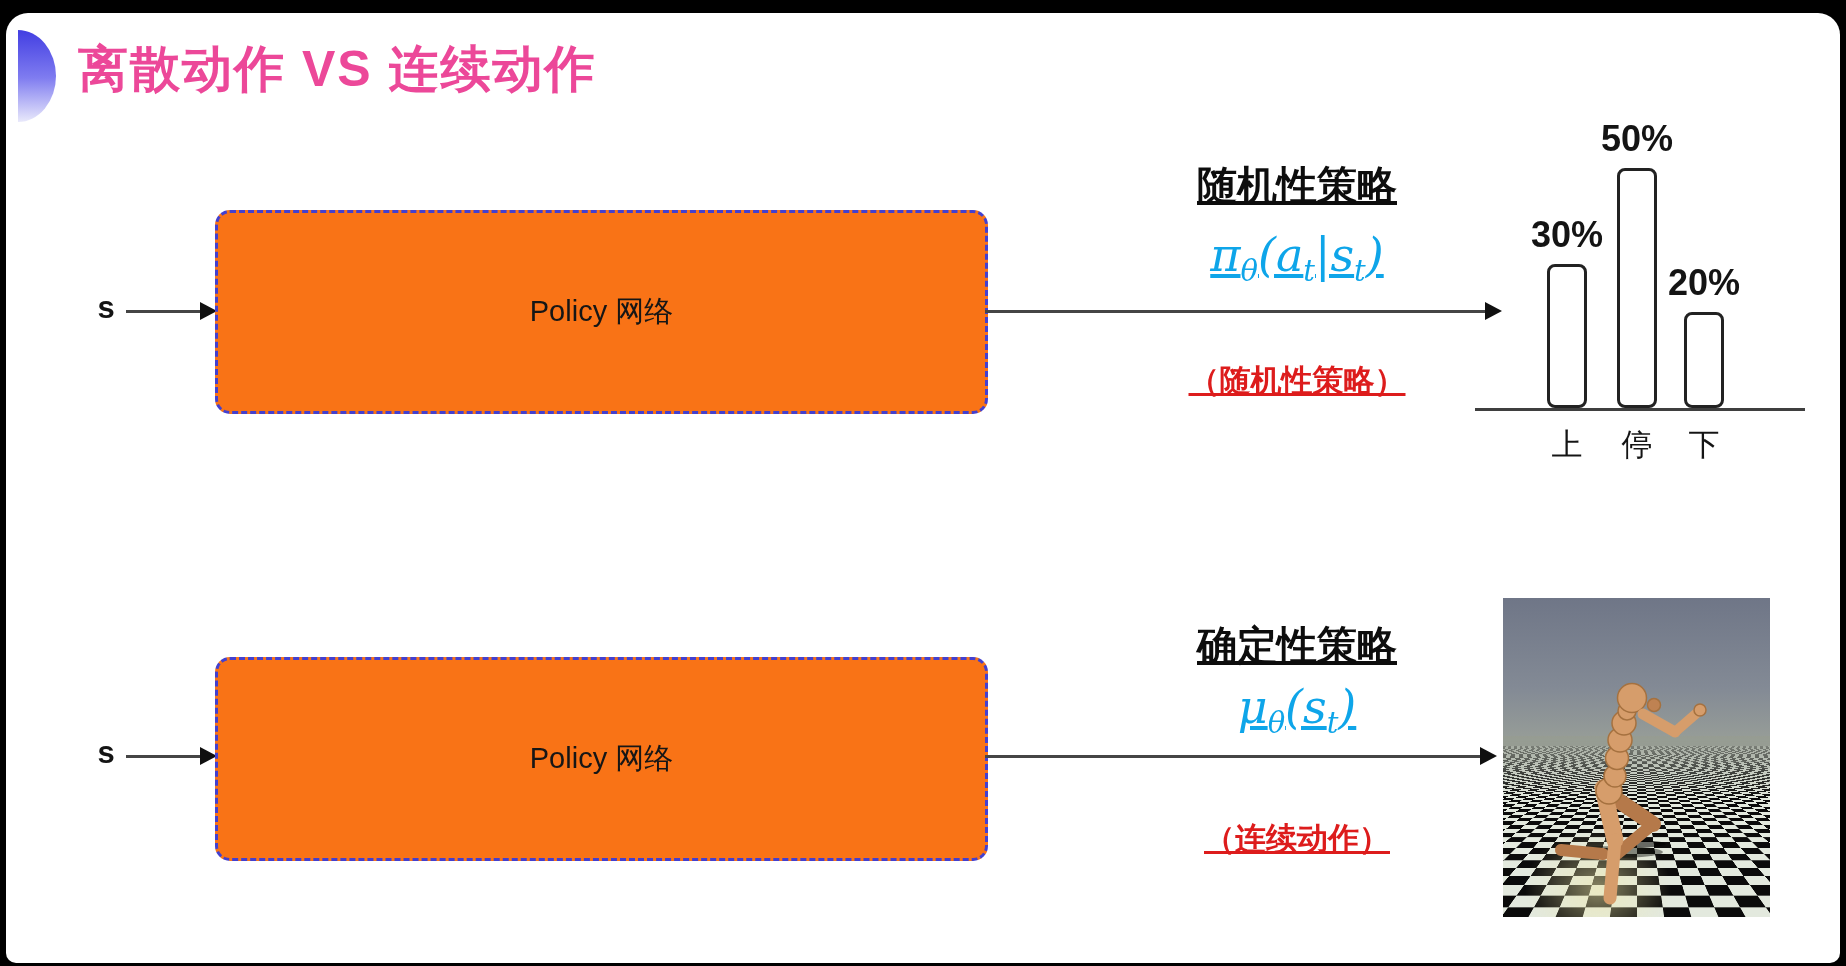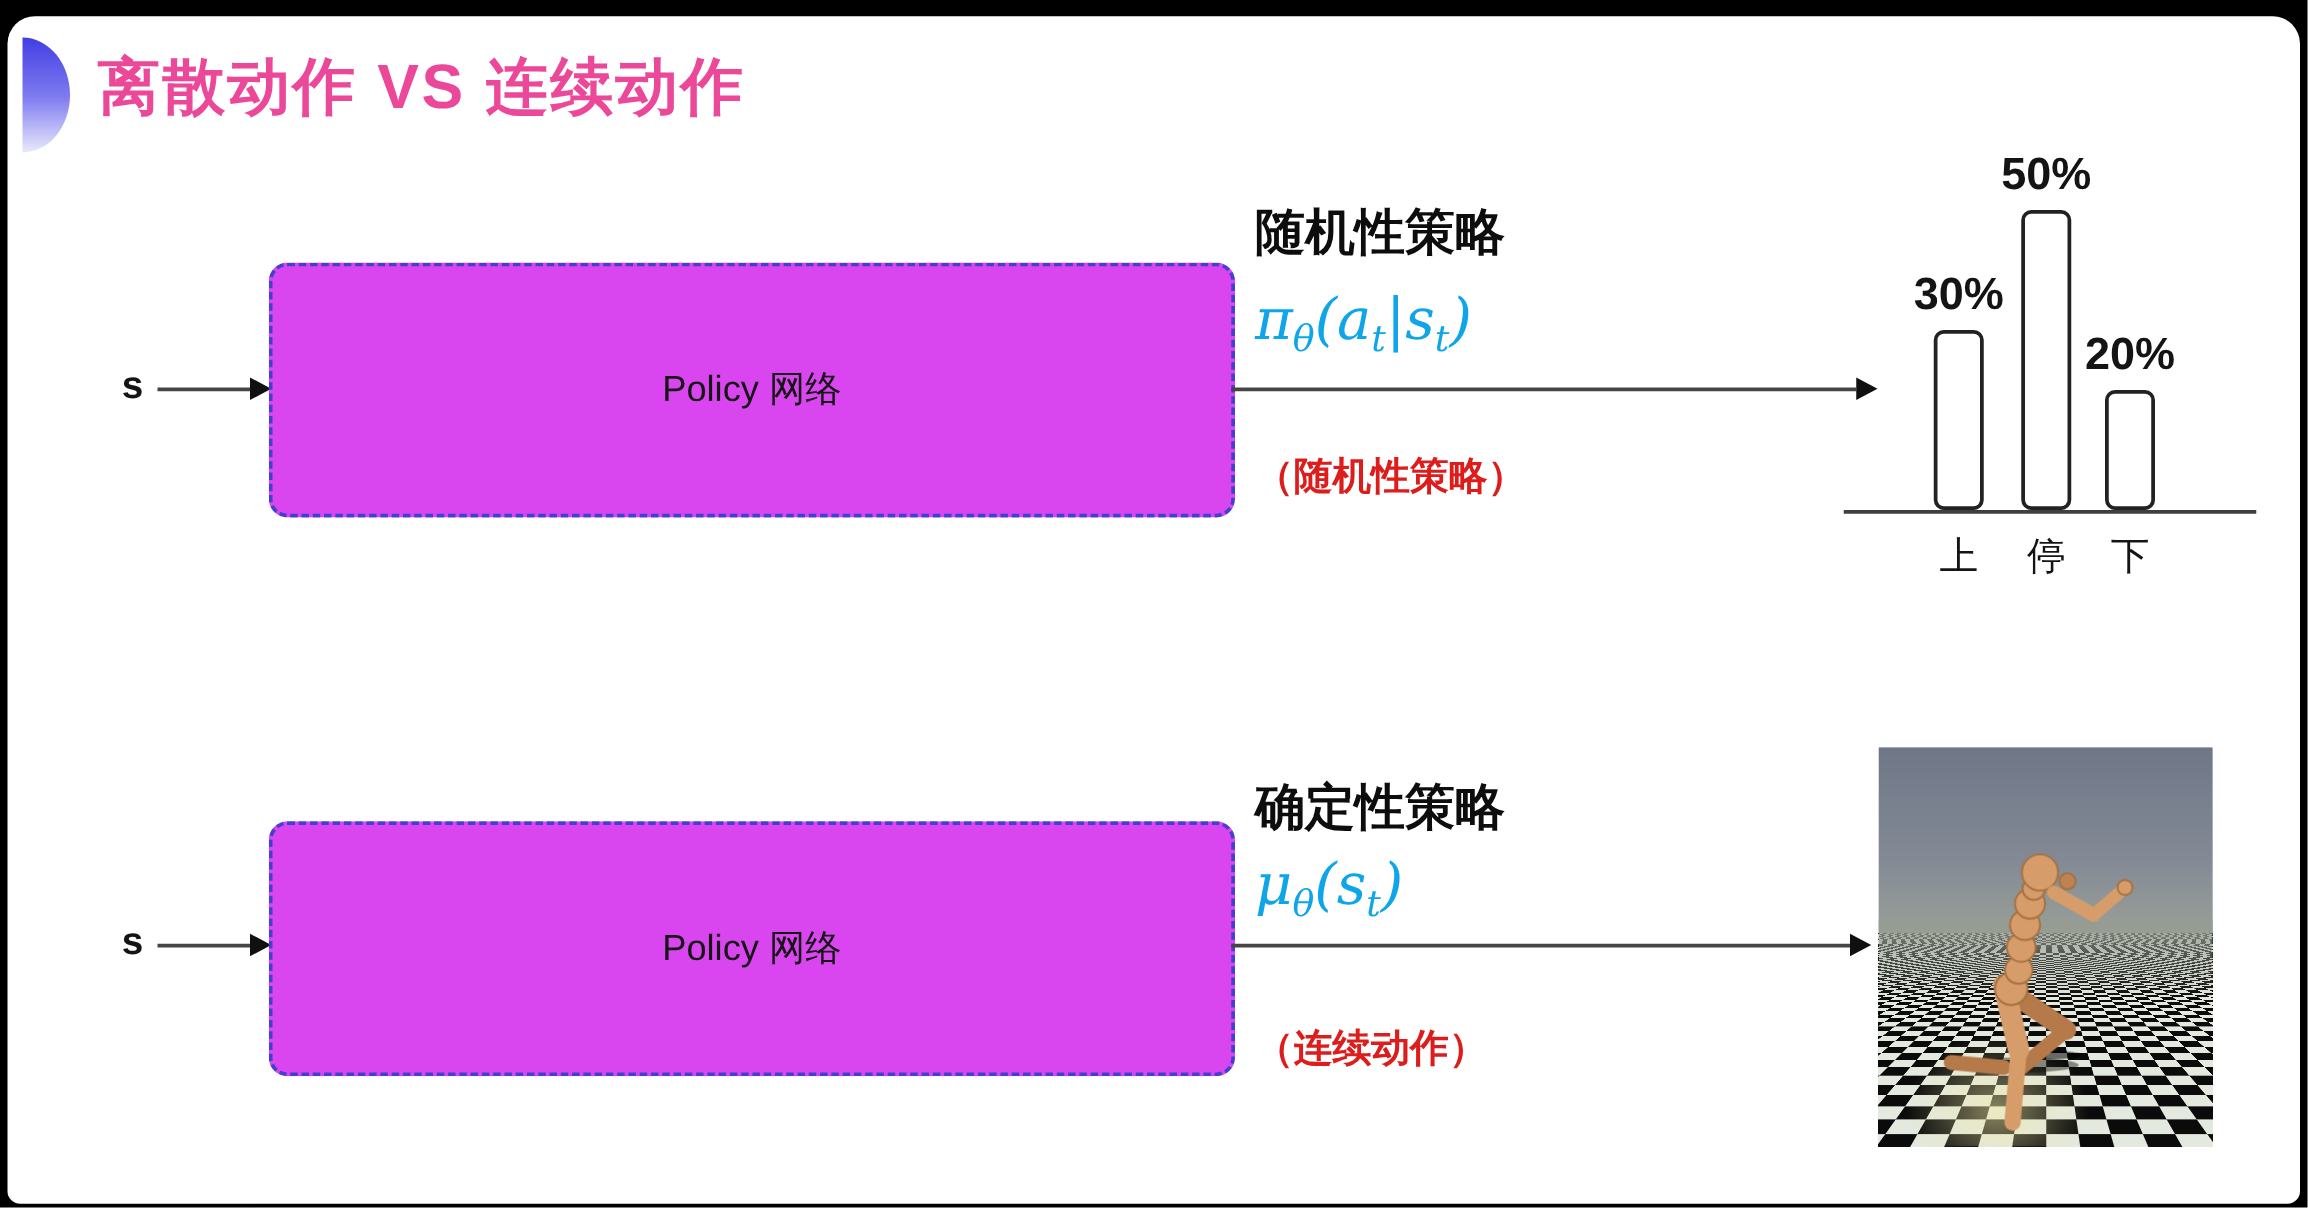--- a/index.html
+++ b/index.html
@@ -25,25 +25,25 @@
   
   .state-label{width:40px;text-align:center;font-size:31px;font-weight:bold;color:#141414;}
   .arrow-line{height:3px;background:#454545;}
   .arrow-head{
     width:0;height:0;border-top:9px solid transparent;border-bottom:9px solid transparent;
     border-left:17px solid #101010;
   }
   
   .policy-box{
     width:767px;height:198px;border:3px dashed #4340cf;border-radius:15px;
-    display:flex;align-items:center;justify-content:center;background:#d946ef;
+    display:flex;align-items:center;justify-content:center;background:#f97316;
   }
   .policy-box span{font-size:29px;color:#161616;}
   
-  .mid{left:1004px;width:400px;text-align:left;}
+  .mid{left:1097px;width:400px;text-align:center;text-decoration:underline;}
   .policy-name{font-size:40px;font-weight:600;color:#0d0d0d;}
   .formula{
     font-family:"DejaVu Serif","Liberation Serif",serif;font-style:italic;
     font-size:46px;color:#0ea5e9;
   }
   .formula .sub{font-size:29px;vertical-align:-10px;}
   .caption{font-size:31px;font-weight:bold;color:#dd1c1c;}
   
   .chart{left:1475px;top:95px;width:345px;height:380px;}
   .chart-baseline{position:absolute;left:0;top:313px;width:330px;height:3px;background:#3f3f3f;}

